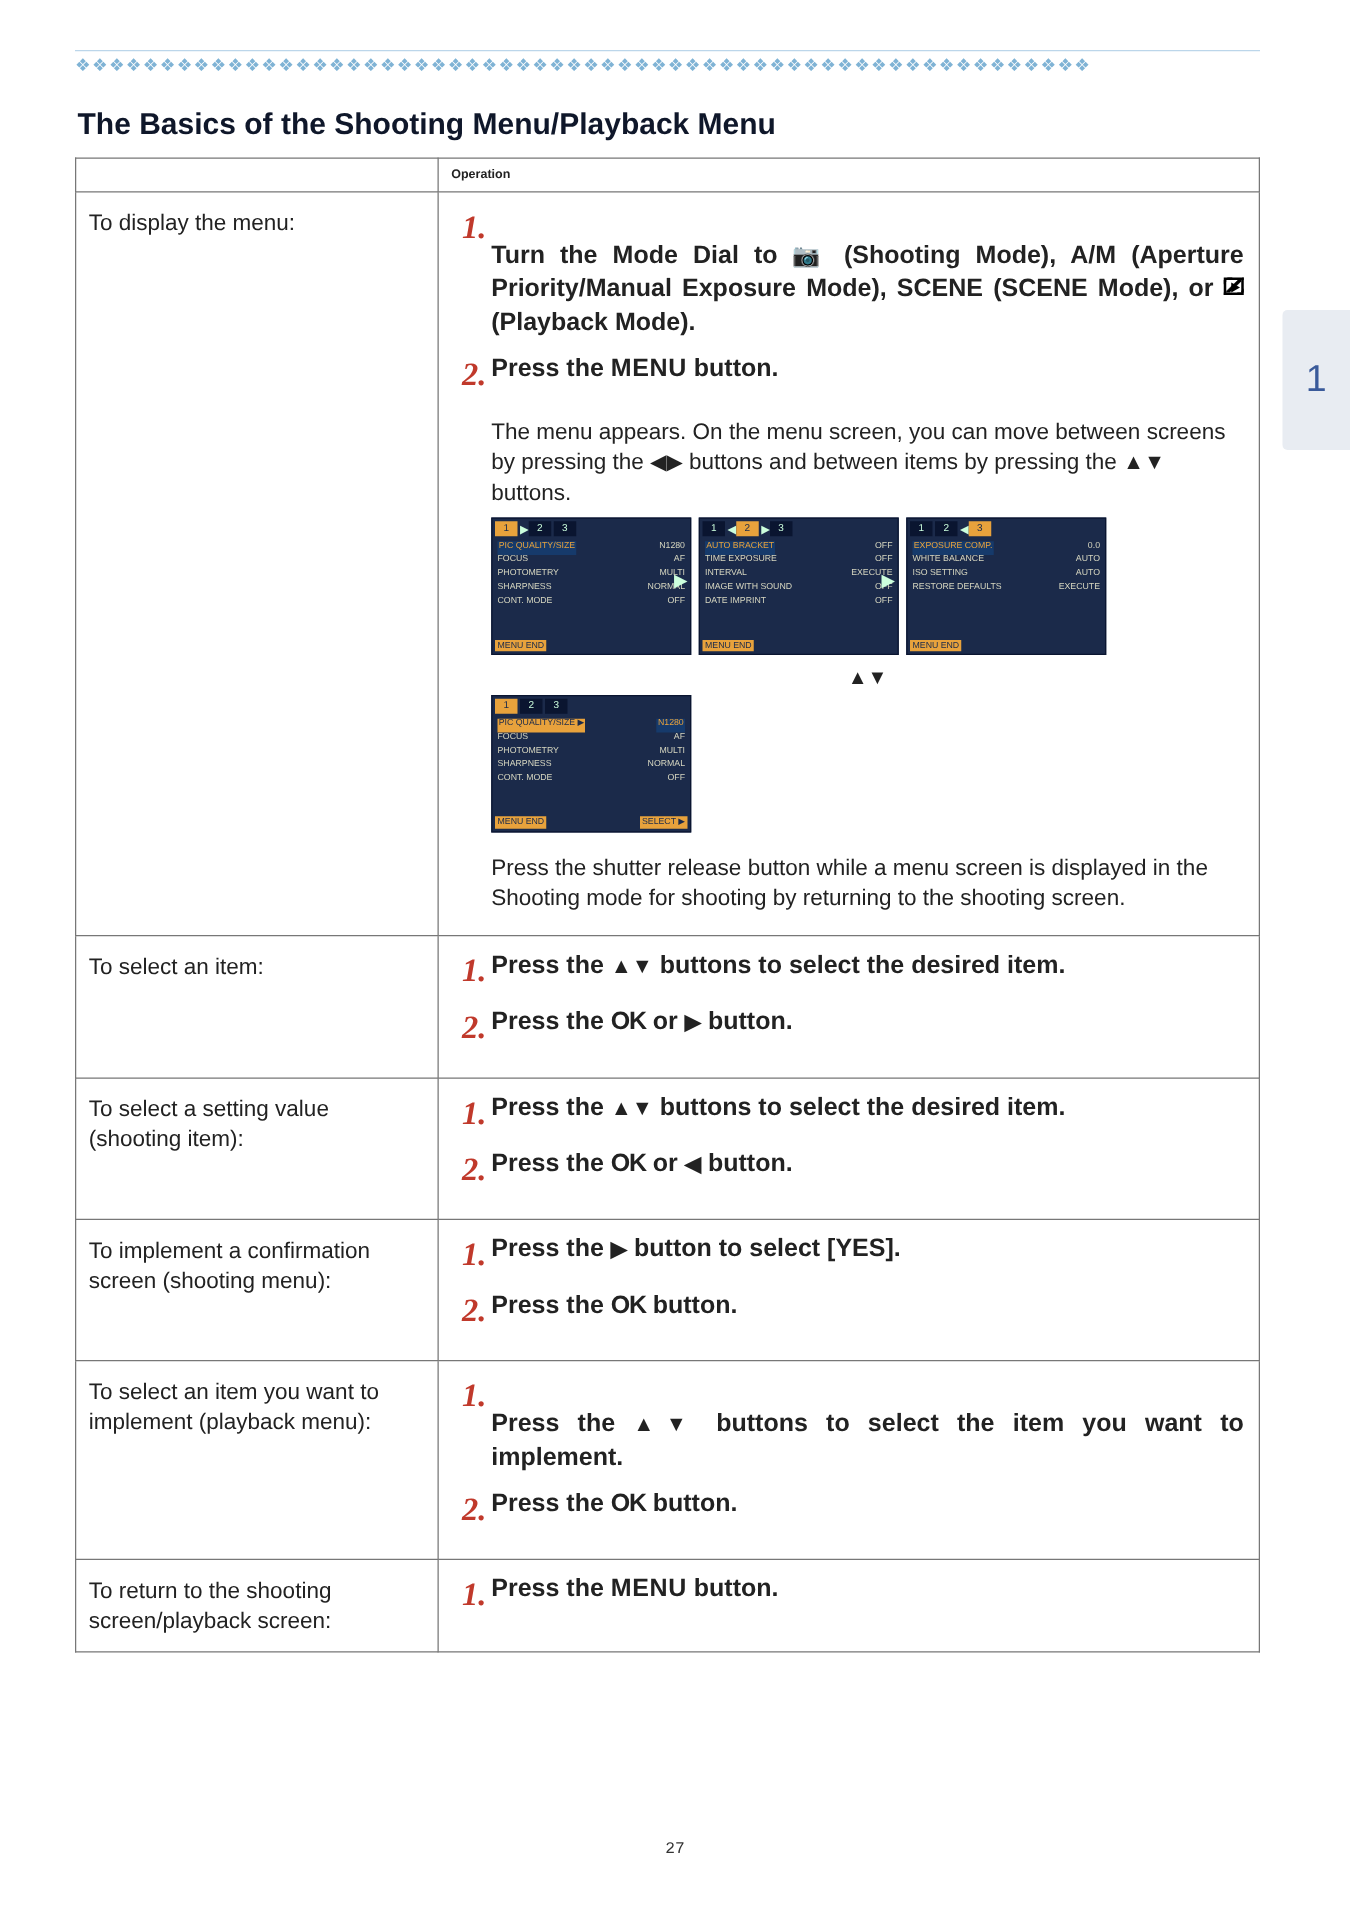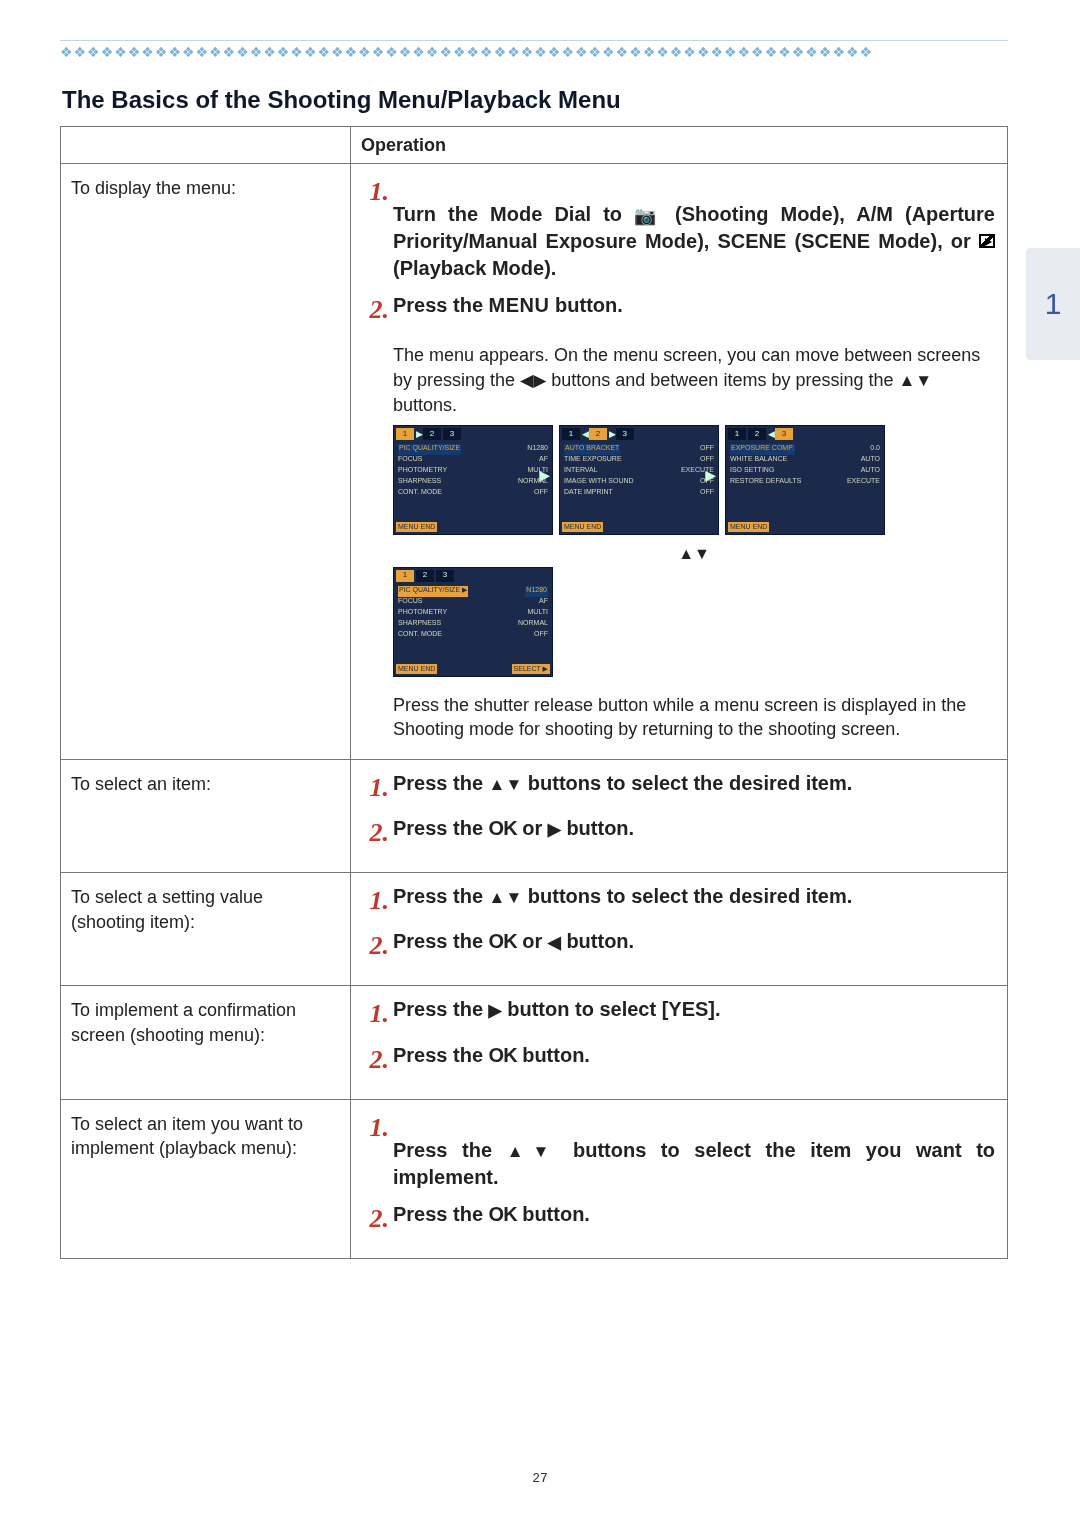--- a/index.html
+++ b/index.html
@@ -35,21 +35,21 @@
   table.main col.left { width: 290px; }
   table.main th, table.main td {
     border: 1px solid #777;
     vertical-align: top;
     padding: 10px 12px 12px 12px;
     font-size: 18px;
     line-height: 1.35;
   }
   table.main th {
     font-weight: bold;
-    font-size: 18px;
+    font-size: 10px;
     text-align: left;
     background: #fff;
     padding: 6px 10px;
   }
   table.main td.leftcell {
     padding: 12px 10px;
     font-size: 18px;
   }
   .step-num {
     color: #c0392b;
@@ -398,18 +398,31 @@
           <span class="step-num">2.</span>
           <div class="step-body"><b>
             <span>Press the </span>
             <span class="ok">OK</span>
             <span> button.</span>
           </b></div>
         </div>
       </td>
     </tr>
 
+    <tr>
+      <td class="leftcell">To return to the shooting screen/playback screen:</td>
+      <td>
+        <div class="step-line">
+          <span class="step-num">1.</span>
+          <div class="step-body"><b>
+            <span>Press the </span>
+            <span class="menu-font">MENU</span>
+            <span> button.</span>
+          </b></div>
+        </div>
+      </td>
+    </tr>
 
   </tbody>
     </table>
 
   <div class="pagenum">27</div>
 </div>
 
 </body></html>

